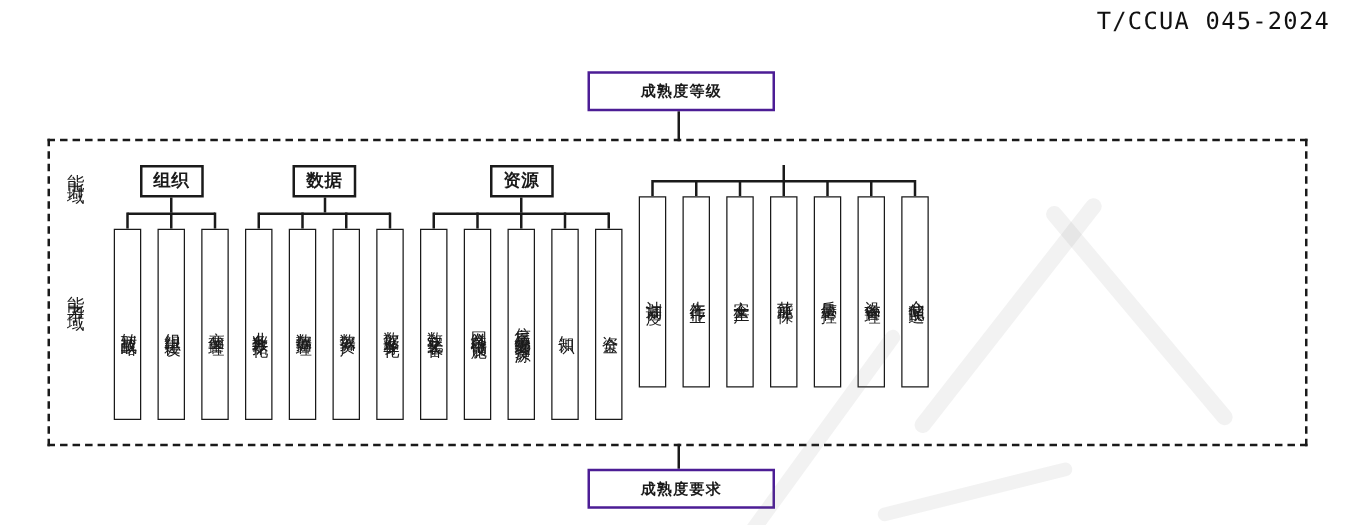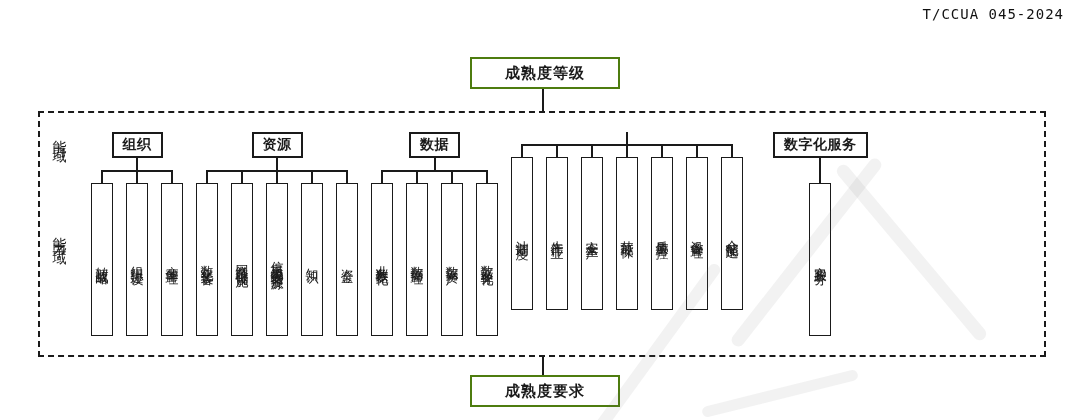--- a/index.html
+++ b/index.html
@@ -3,27 +3,27 @@
 <meta charset="utf-8">
 <style>
   html,body { margin:0; padding:0; background:#fff; }
   .page {
     position:relative; width:1080px; height:420px; background:#ffffff;
     font-family:"DejaVu Sans","Liberation Sans",sans-serif; color:#1a1a1a; overflow:hidden;
   }
   .doc-code {
     position:absolute; top:6px; right:16px;
     font-family:"DejaVu Sans Mono","Liberation Mono",monospace;
-    font-size:14px; letter-spacing:1px; color:#111;margin-left:28px;
+    font-size:19px; letter-spacing:1px; color:#111;margin-left:28px;
   }
   .level-box, .req-box {
     position:absolute; left:470px; width:146px; height:28px;
-    border:2px solid #4d7c0f; background:#fff; z-index:2;
+    border:2px solid #4c1d95; background:#fff; z-index:2;
     display:flex; align-items:center; justify-content:center;
-    font-weight:bold; font-size:15px; letter-spacing:1px;
+    font-weight:bold; font-size:12px; letter-spacing:1px;
   }
   .level-box { top:57px; }
   .req-box   { top:375px;font-family:Liberation Serif, serif; }
   .vconn { position:absolute; left:542px; width:2px; background:#1a1a1a; }
   .conn-top    { top:87px;  height:26px; }
   .conn-bottom { top:355px; height:21px; }
   .frame {
     position:absolute; left:38px; top:111px; width:1004px; height:242px;
     border:2px dashed #1a1a1a; background:transparent;
   }
@@ -31,21 +31,21 @@
     position:absolute; left:13px;
     writing-mode:vertical-rl; text-orientation:upright;
     font-size:14px; letter-spacing:5px; line-height:1; color:#1a1a1a;
   }
   .label-domain    { top:15px; }
   .label-subdomain { top:112px; }
   .groups-row {
     position:absolute; left:51px; top:19px;
     display:flex; gap:13px; align-items:flex-start;
   }
-  .group { display:flex; flex-direction:column; align-items:center;font-family:Liberation Serif, serif; }
+  .group { display:flex; flex-direction:column; align-items:center; }
   .group.last-gap { margin-left:17px; }
   .gheader {
     border:2px solid #1a1a1a; background:#fff;
     height:22px; line-height:22px; padding:0 9px;
     font-weight:bold; font-size:14px; white-space:nowrap; letter-spacing:0.5px;
   }
   .hstub { width:2px; height:12px; background:#1a1a1a; }
   .cols  { position:relative; display:flex; gap:13px; }
   .branchline { position:absolute; top:0; left:11px; right:11px; height:2px; background:#1a1a1a; }
   .colwrap { display:flex; flex-direction:column; align-items:center; width:22px; }
@@ -98,20 +98,51 @@
             </div>
             <div class="colwrap">
               <div class="cstub"></div>
               <div class="colbox">
                 <span>变革管理</span>
               </div>
             </div>
           </div>
         </div>
         <div class="group">
+          <div class="gheader">数据</div>
+          <div class="hstub"></div>
+          <div class="cols">
+            <div class="branchline"></div>
+            <div class="colwrap">
+              <div class="cstub"></div>
+              <div class="colbox">
+                <span>业务数据化</span>
+              </div>
+            </div>
+            <div class="colwrap">
+              <div class="cstub"></div>
+              <div class="colbox">
+                <span>数据管理</span>
+              </div>
+            </div>
+            <div class="colwrap">
+              <div class="cstub"></div>
+              <div class="colbox">
+                <span>数据资产</span>
+              </div>
+            </div>
+            <div class="colwrap">
+              <div class="cstub"></div>
+              <div class="colbox">
+                <span>数据业务化</span>
+              </div>
+            </div>
+          </div>
+        </div>
+        <div class="group">
           <div class="gheader">资源</div>
           <div class="hstub"></div>
           <div class="cols">
             <div class="branchline"></div>
             <div class="colwrap">
               <div class="cstub"></div>
               <div class="colbox">
                 <span>数字化装备</span>
               </div>
             </div>
@@ -135,51 +166,20 @@
             </div>
             <div class="colwrap">
               <div class="cstub"></div>
               <div class="colbox">
                 <span>资金</span>
               </div>
             </div>
           </div>
         </div>
         <div class="group">
-          <div class="gheader">数据</div>
-          <div class="hstub"></div>
-          <div class="cols">
-            <div class="branchline"></div>
-            <div class="colwrap">
-              <div class="cstub"></div>
-              <div class="colbox">
-                <span>业务数据化</span>
-              </div>
-            </div>
-            <div class="colwrap">
-              <div class="cstub"></div>
-              <div class="colbox">
-                <span>数据管理</span>
-              </div>
-            </div>
-            <div class="colwrap">
-              <div class="cstub"></div>
-              <div class="colbox">
-                <span>数据资产</span>
-              </div>
-            </div>
-            <div class="colwrap">
-              <div class="cstub"></div>
-              <div class="colbox">
-                <span>数据业务化</span>
-              </div>
-            </div>
-          </div>
-        </div>
-        <div class="group">
           <div class="hstub"></div>
           <div class="cols">
             <div class="branchline"></div>
             <div class="colwrap">
               <div class="cstub"></div>
               <div class="colbox">
                 <span>计划调度</span>
               </div>
             </div>
             <div class="colwrap">
@@ -209,32 +209,20 @@
             <div class="colwrap">
               <div class="cstub"></div>
               <div class="colbox">
                 <span>设备管理</span>
               </div>
             </div>
             <div class="colwrap">
               <div class="cstub"></div>
               <div class="colbox">
                 <span>仓储配送</span>
-              </div>
-            </div>
-          </div>
-        </div>
-        <div class="group last-gap">
-          <div class="gheader">数字化服务</div>
-          <div class="hstub"></div>
-          <div class="cols">
-            <div class="colwrap">
-              <div class="cstub"></div>
-              <div class="colbox">
-                <span>客户服务</span>
               </div>
             </div>
           </div>
         </div>
       </div>
   </div>
 
   <div class="vconn conn-bottom"></div>
   <div class="req-box">成熟度要求</div>
 

